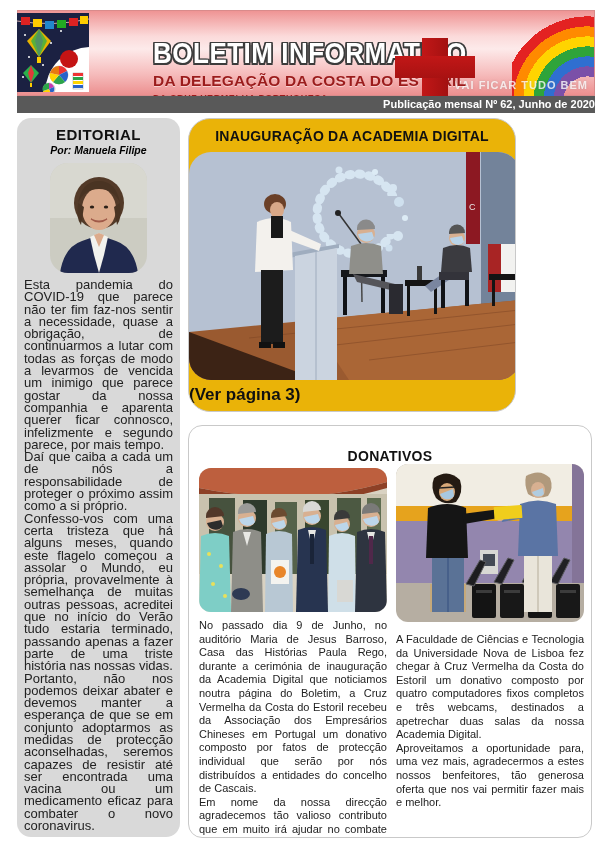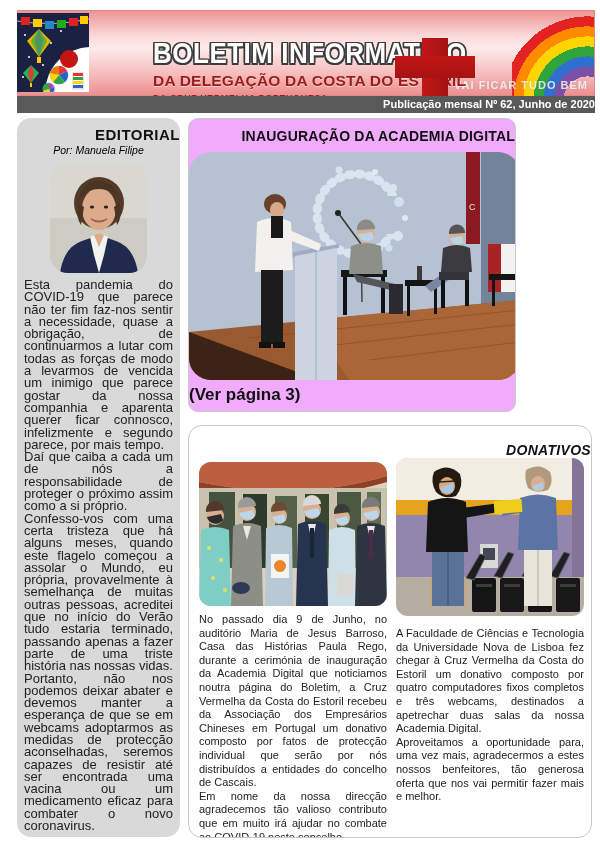--- a/index.html
+++ b/index.html
@@ -31,37 +31,37 @@
   .rainbow-text { position:absolute; right:6px; top:68px; width:220px; text-align:right;
     font-weight:bold; font-size:11px; letter-spacing:1px; color:rgba(255,255,255,.78);
     text-shadow:0 0 2px rgba(120,120,120,.35); }
   .pub-bar { position:absolute; left:17px; top:96px; width:578px; height:17px; background:#595959;
     color:#ffffff; font-weight:bold; font-size:11px; text-align:right; line-height:17px; }
 
   
   .editorial-box { position:absolute; left:17px; top:118px; width:163px; height:719px;
     background:#d9d9d9; border-radius:14px; overflow:hidden; }
   .inauguration-box { position:absolute; left:188px; top:118px; width:328px; height:294px;
-    background:#f0abfc; border:1px solid #c9c9c9; border-radius:10px; overflow:hidden; }
+    background:#eab308; border:1px solid #c9c9c9; border-radius:22px; overflow:hidden; }
   .donations-box { position:absolute; left:188px; top:425px; width:404px; height:413px;
     background:#fff; border:1px solid #c9c9c9; border-radius:14px; overflow:hidden; }
 
-  .section-title { font-weight:bold; text-align:right; color:#111; }
+  .section-title { font-weight:bold; text-align:center; color:#111; }
   .editorial-box .section-title { font-size:15px; letter-spacing:.5px; margin-top:8px; }
-  .byline { text-align:center; font-size:10.5px; font-weight:normal; font-style:italic; margin-top:1px; }
+  .byline { text-align:center; font-size:10.5px; font-weight:bold; font-style:italic; margin-top:1px; }
   .portrait { width:97px; height:110px; margin:7px auto 6px; border-radius:18px; overflow:hidden; display:block; }
   .editorial-text { padding:0 7px; font-size:13px; line-height:12.3px; text-align:justify; color:#222; }
   .editorial-text p { margin:0; }
   .continuation { padding:9px 8px 0 0; text-align:right; font-weight:bold; font-size:15px; color:#111; }
 
   .inauguration-box .section-title { font-size:14px; margin-top:9px; letter-spacing:.2px; }
   .stage-photo { display:block; width:331px; height:228px; margin:8px auto 0; border-radius:22px; overflow:hidden; }
   .see-page { padding:5px 24px 0 0; text-align:left; font-weight:bold; font-size:17px; color:#111; }
 
-  .donations-box .section-title { font-size:14px; margin-top:16px; letter-spacing:.3px;font-style:italic; }
+  .donations-box .section-title { font-size:14px; margin-top:22px; letter-spacing:.3px; }
   .don-columns { display:flex; gap:9px; padding:4px 7px 0 7px;justify-content:flex-end; }
   .don-col { width:188px; }
   .don-photo { display:block; width:188px; border-radius:12px; overflow:hidden; }
   .don-photo.left { height:144px; }
   .don-photo.right { height:158px; margin-top:-4px; }
   .don-text { margin-top:7px; font-size:11px; line-height:13.6px; text-align:justify; color:#222; }
   .don-col.right .don-text { margin-top:11px; }
   .don-text p { margin:0; }
 
   svg { display:block; }
@@ -168,21 +168,21 @@
         <path d="M41,56 Q49,62 57,56 Q49,60 41,56" fill="#fff" stroke="#a05a48" stroke-width="1.2"></path>
         <path d="M10,110 Q14,84 32,78 L49,72 L66,78 Q84,84 88,110 Z" fill="#20294e"></path>
         <path d="M40,74 L49,70 L58,74 L54,92 L49,110 L44,92 Z" fill="#f2f2ee"></path>
         <path d="M44,72 L49,84 L54,72 L49,70 Z" fill="#dcab8c"></path>
       </svg>
     </span>
     <div class="editorial-text">
       <p>Esta pandemia do COVID-19 que parece não ter fim faz-nos sentir a necessidade, quase a obrigação, de continuarmos a lutar com todas as forças de modo a levarmos de vencida um inimigo que parece gostar da nossa companhia e aparenta querer ficar connosco, infelizmente e segundo parece, por mais tempo.</p>
       <p>Daí que caiba a cada um de nós a responsabilidade de proteger o próximo assim como a si próprio.</p>
       <p>Confesso-vos com uma certa tristeza que há alguns meses, quando este flagelo começou a assolar o Mundo, eu própria, provavelmente à semelhança de muitas outras pessoas, acreditei que no início do Verão tudo estaria terminado, passando apenas a fazer parte de uma triste história nas nossas vidas.</p>
-      <p>Portanto, não nos podemos deixar abater e devemos manter a esperança de que se em webcams adoptarmos as medidas de protecção aconselhadas, seremos capazes de resistir até ser encontrada uma vacina ou um medicamento eficaz para combater o novo coronavirus.</p>
+      <p>Portanto, não nos podemos deixar abater e devemos manter a esperança de que se em conjunto adoptarmos as medidas de protecção aconselhadas, seremos capazes de resistir até ser encontrada uma vacina ou um medicamento eficaz para combater o novo coronavirus.</p>
     </div>
     <div class="continuation">(continua pág. 2)</div>
   </aside>
 
   <section class="inauguration-box">
     <div class="section-title">INAUGURAÇÃO DA ACADEMIA DIGITAL</div>
     <span class="stage-photo">
       <svg width="331" height="228" viewBox="0 0 331 228">
         <rect width="331" height="228" fill="#b6c1d2"></rect>
 

